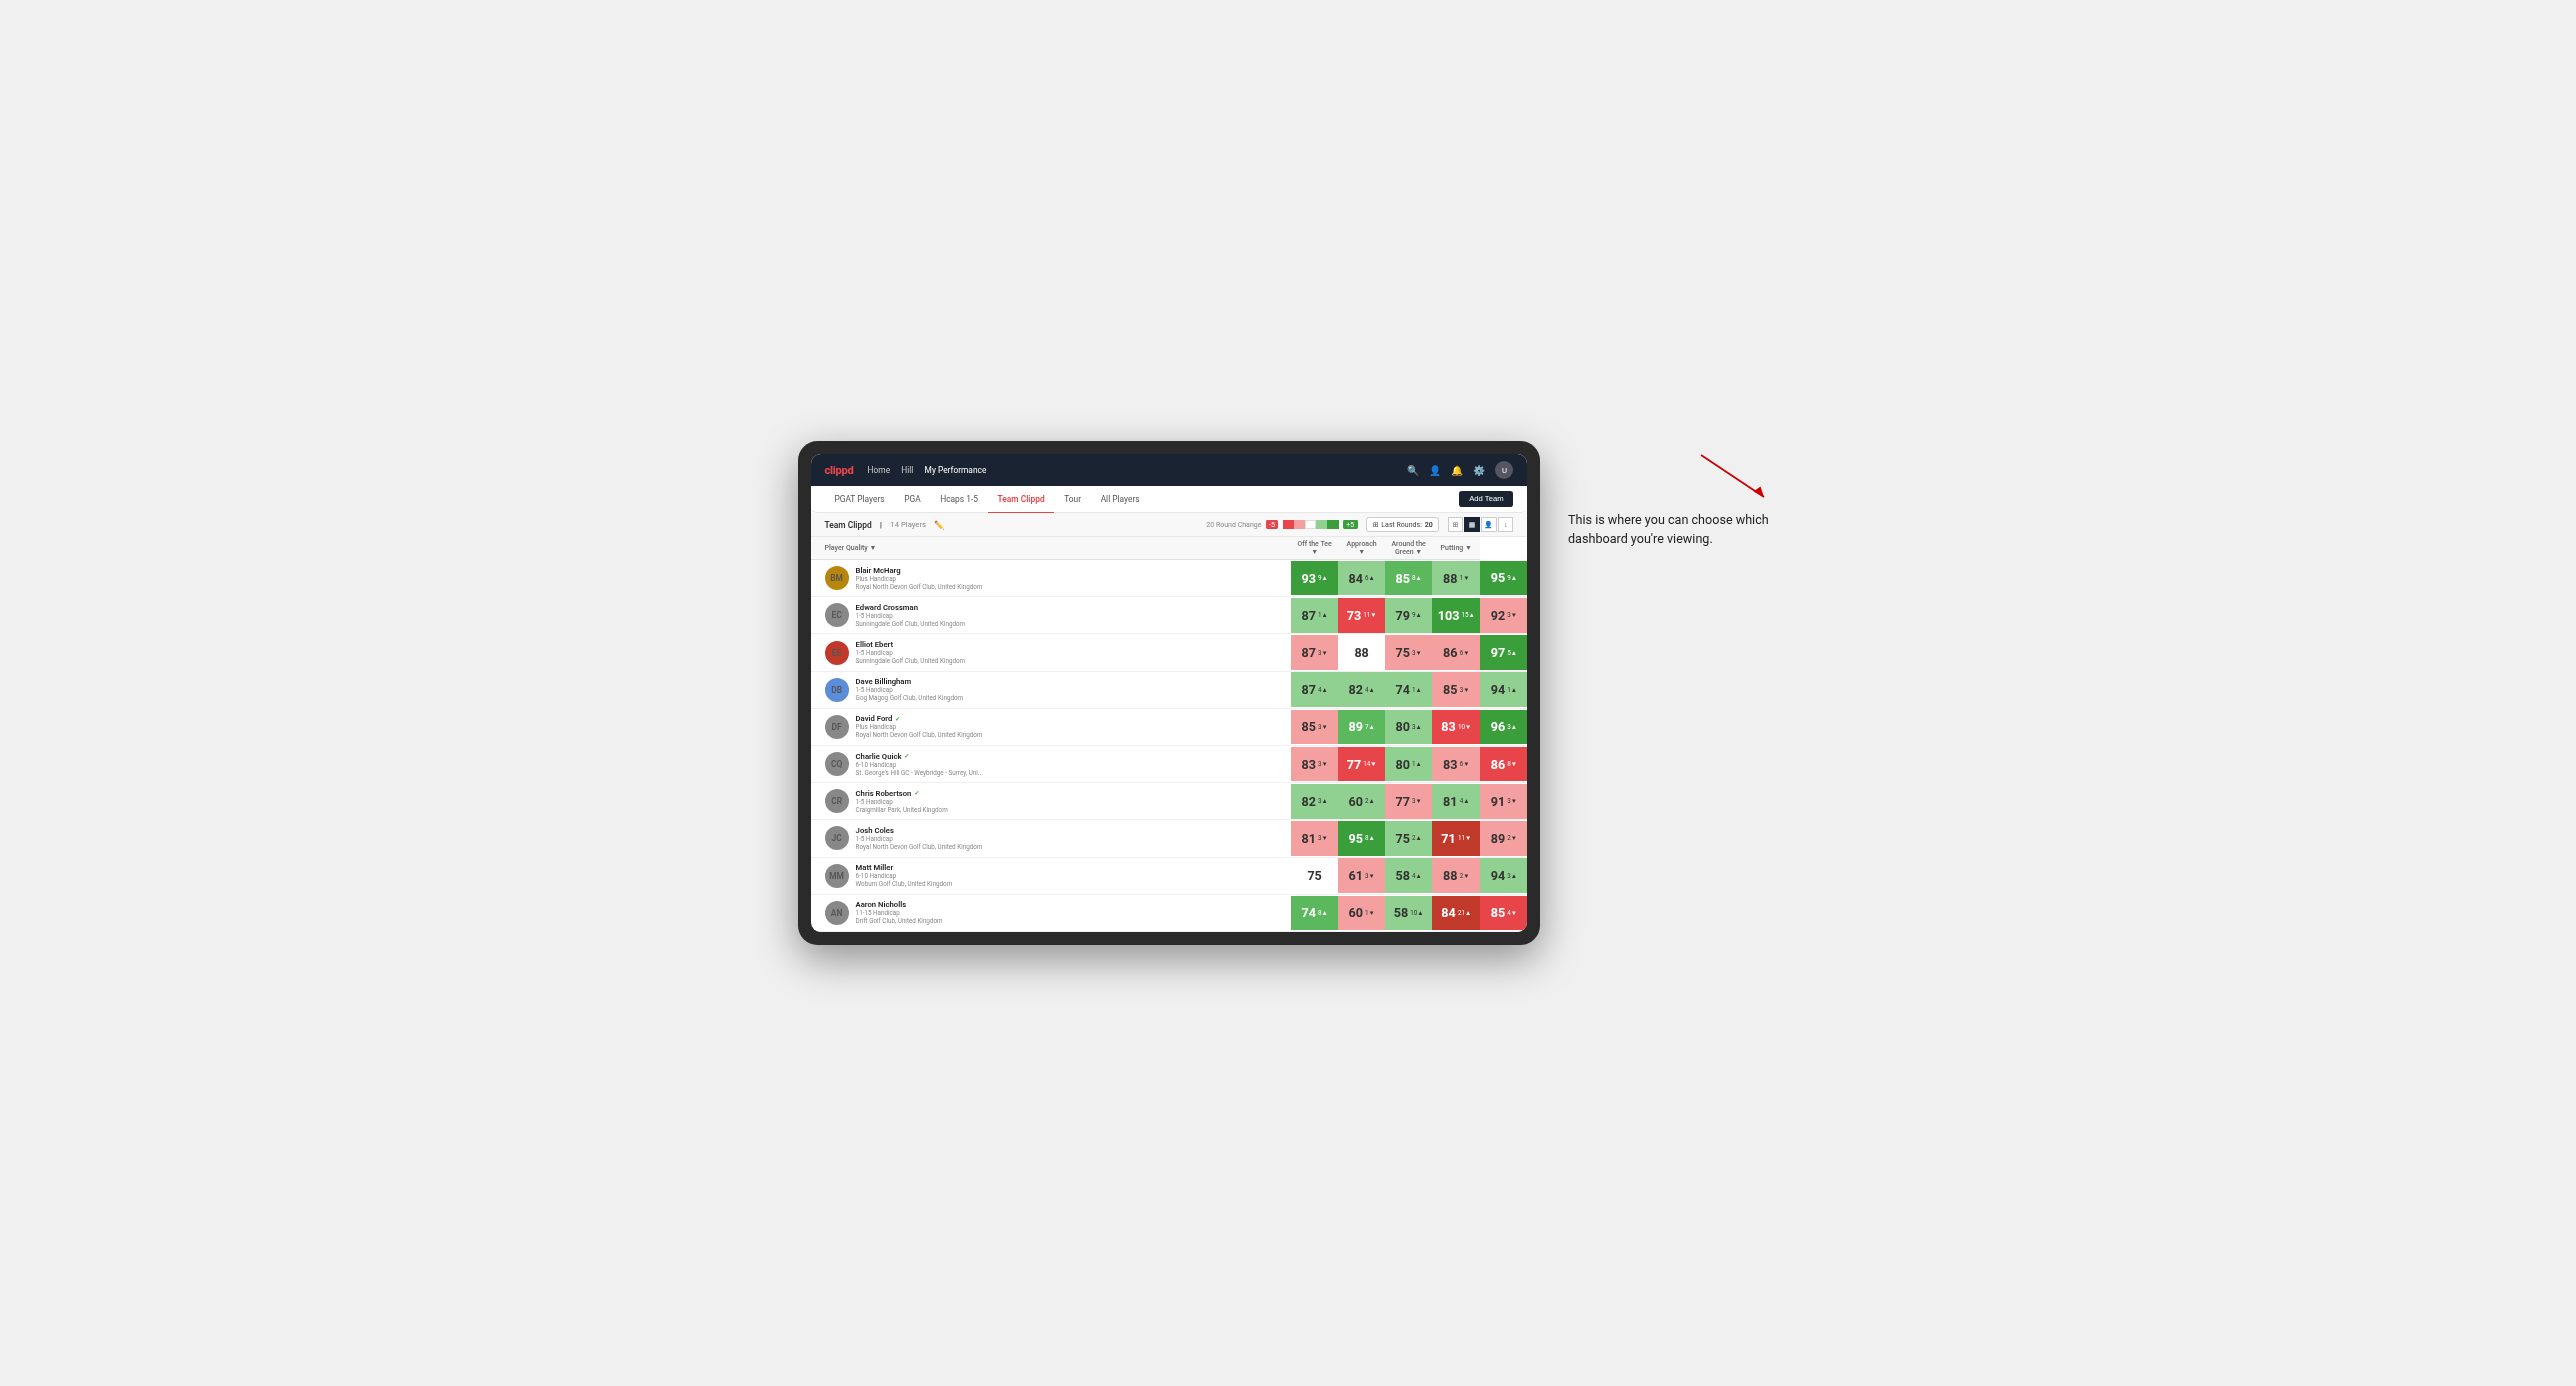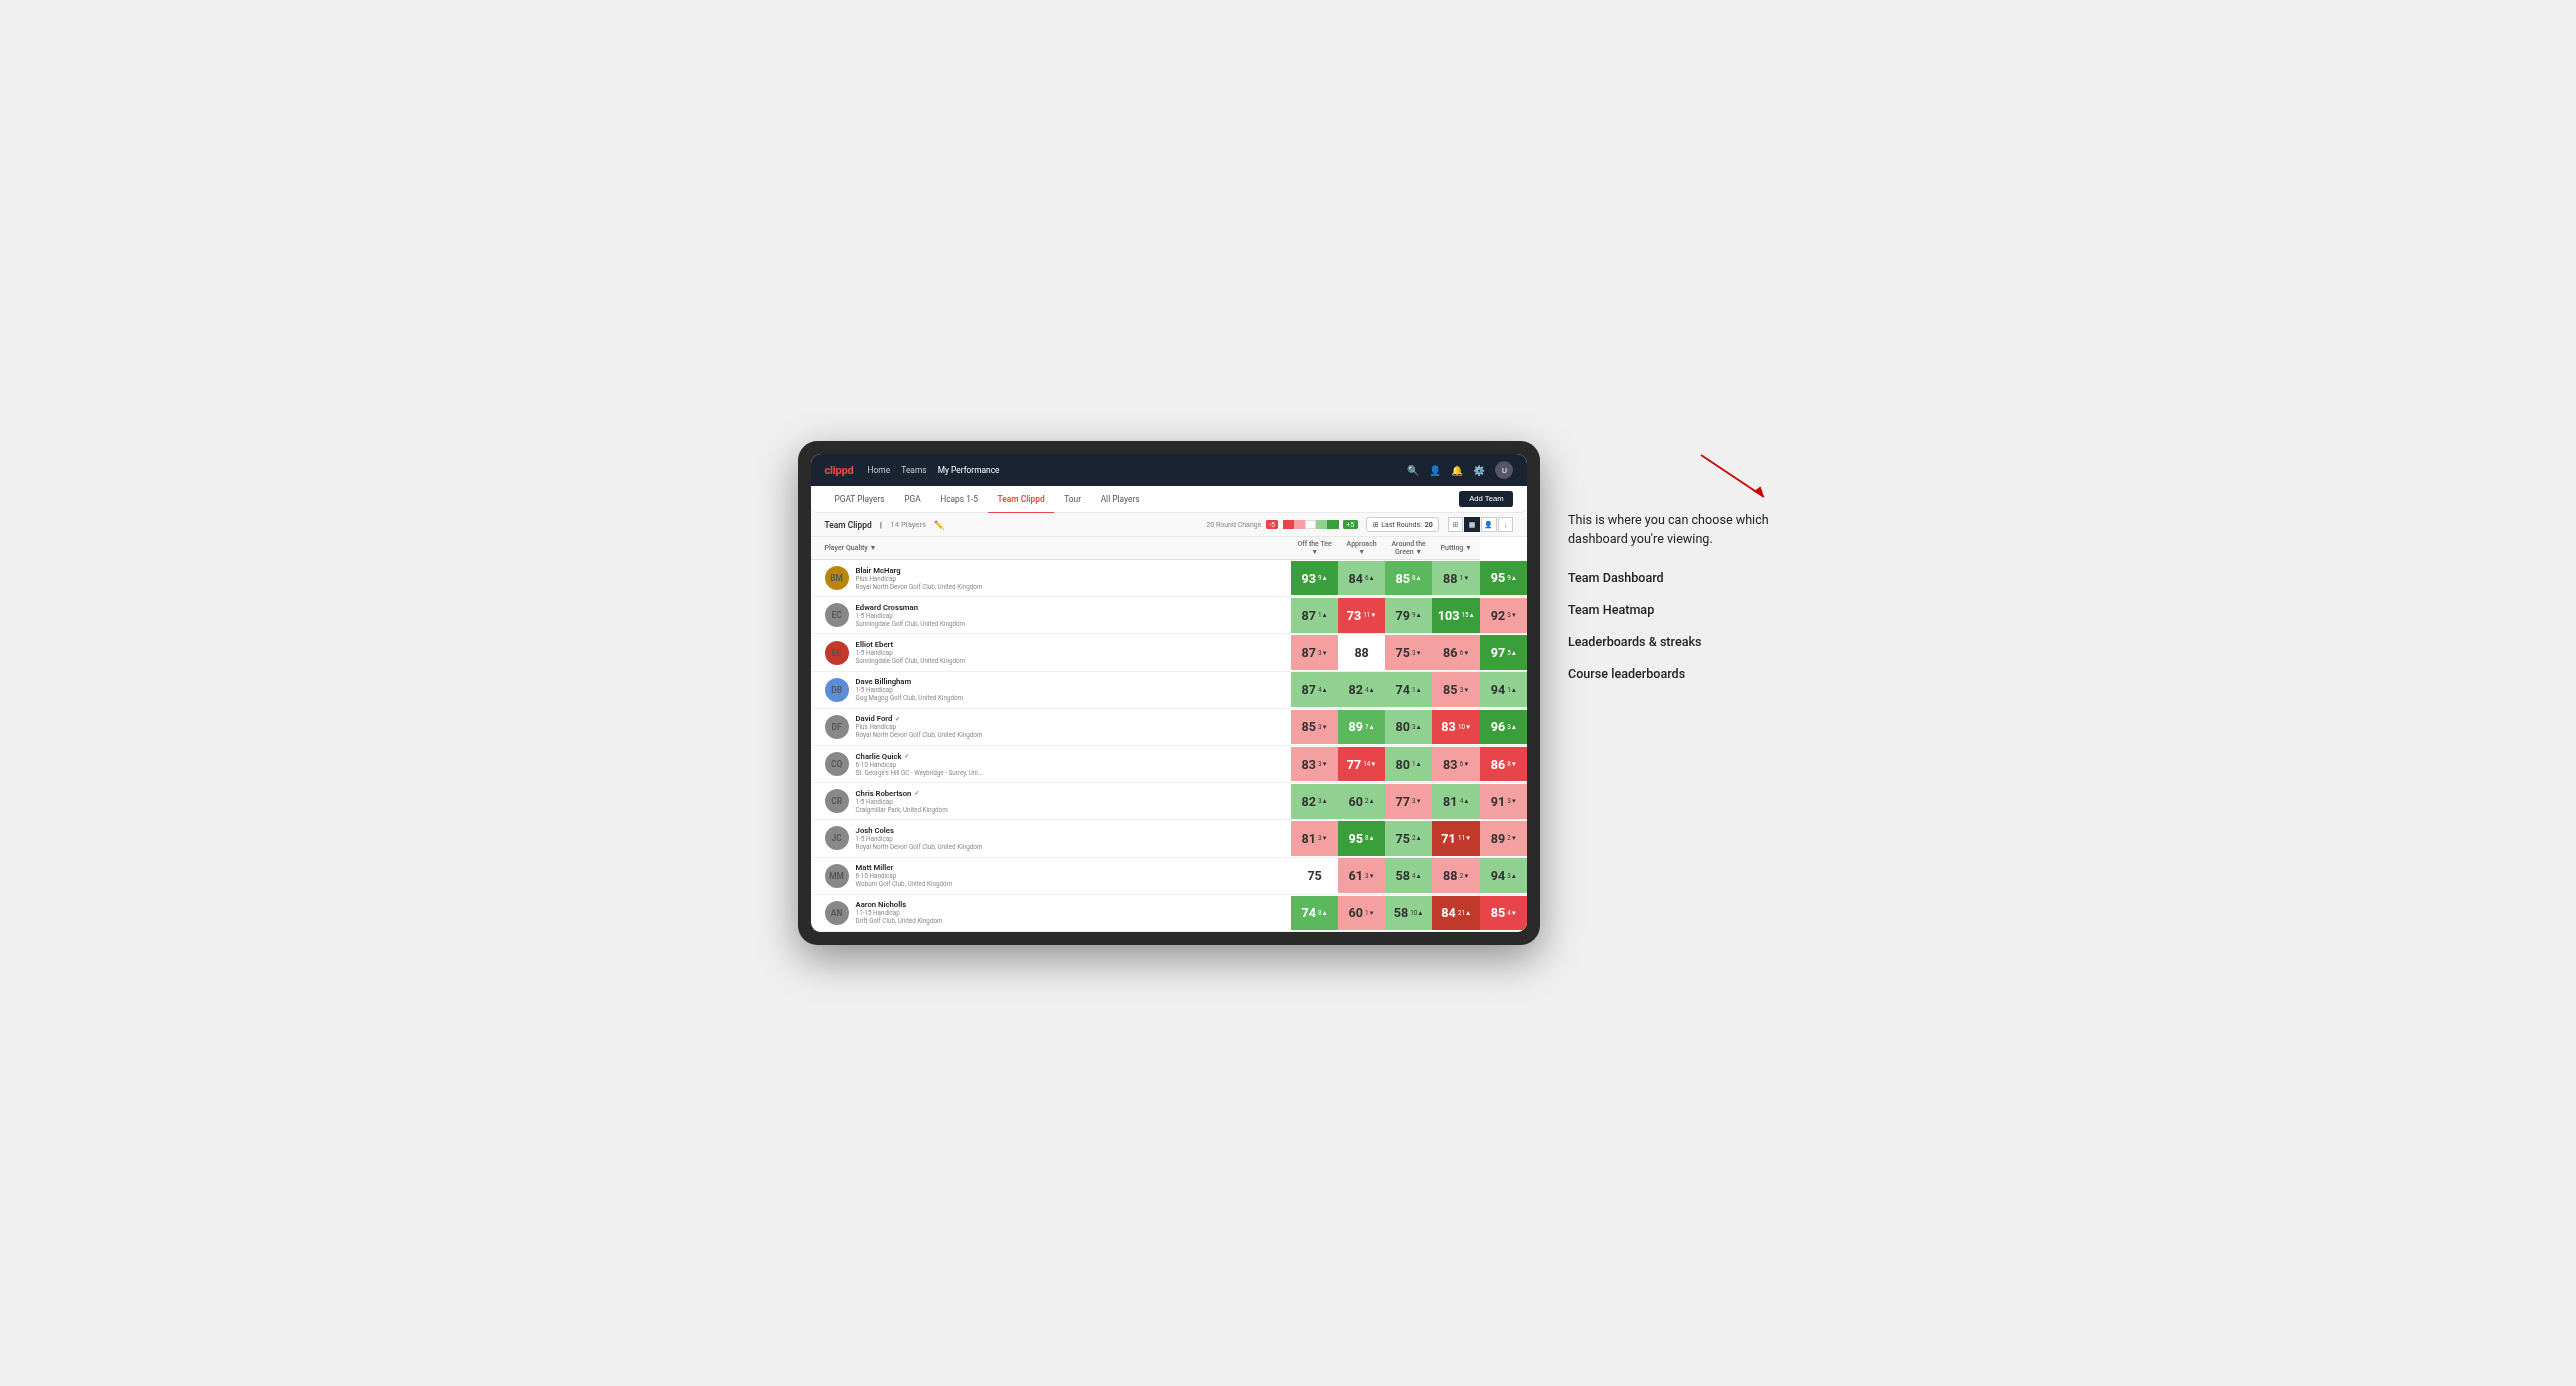--- a/index.html
+++ b/index.html
@@ -389,21 +389,21 @@
 
 <div class="page-wrapper">
 
   <div class="tablet-frame">
     <div class="tablet-screen">
 
       <div class="top-nav">
         <span class="logo">clippd</span>
         <nav class="nav-links">
           <a class="nav-link">Home</a>
-          <a class="nav-link">Teams</a>
+          <a class="nav-link">Hill</a>
           <a class="nav-link active">My Performance</a>
         </nav>
         <div class="nav-right">
           <span class="nav-icon">🔍</span>
           <span class="nav-icon">👤</span>
           <span class="nav-icon">🔔</span>
           <span class="nav-icon">⚙️</span>
           <div class="avatar-circle">U</div>
         </div>
       </div>
@@ -888,21 +888,15 @@
   </div>
 
   <div class="annotation-panel">
     <div class="annotation-arrow">
       <svg width="84" height="56" viewBox="0 0 120 80">
         <line x1="10" y1="10" x2="100" y2="70" stroke="#cc0000" stroke-width="2.5"></line>
         <polygon points="100,70 85,62 95,55" fill="#cc0000"></polygon>
       </svg>
     </div>
     <p class="annotation-text">This is where you can choose which dashboard you're viewing.</p>
-    <div class="annotation-list">
-      <div class="annotation-item">Team Dashboard</div>
-      <div class="annotation-item">Team Heatmap</div>
-      <div class="annotation-item">Leaderboards &amp; streaks</div>
-      <div class="annotation-item">Course leaderboards</div>
-    </div>
   </div>
 </div>
 
 
 </body></html>

